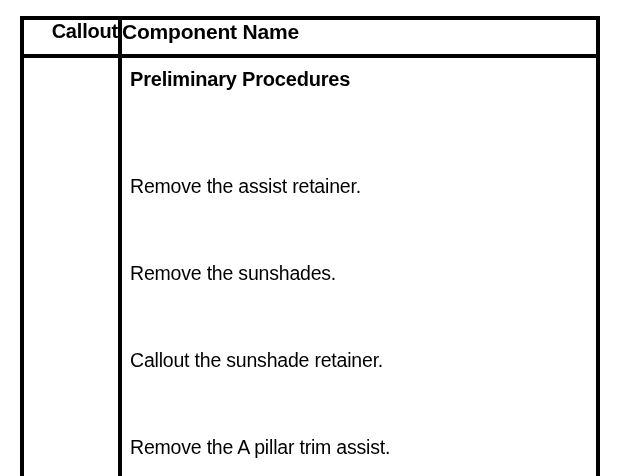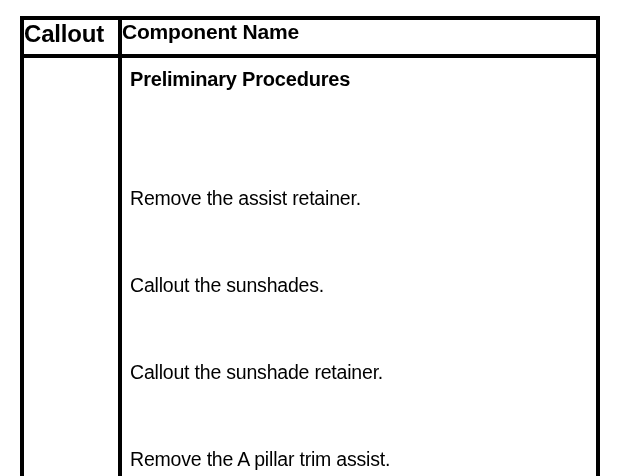--- a/index.html
+++ b/index.html
@@ -47,24 +47,24 @@
     background: #ffffff;
   }
 
   
   .col-callout { width: 94px; }
   .col-name    { width: 474px; }
 
   
   .hdr-callout {
     height: 34px;
-    text-align: left;
+    text-align: right;
     vertical-align: middle;
     font-weight: bold;
-    font-size: 24px;
+    font-size: 20px;
     letter-spacing: -0.2px;
   }
   .hdr-name {
     height: 34px;
     text-align: left;
     vertical-align: middle;
     font-weight: bold;
     font-size: 21px;
     letter-spacing: -0.2px;
   }
@@ -78,21 +78,21 @@
     padding: 0;
   }
   .prelim-inner {
     padding: 8px 4px 4px 8px;
   }
   .prelim-title {
     font-weight: bold;
     font-size: 20px;
     line-height: 26px;
     letter-spacing: -0.2px;
-    margin-bottom: 34px;
+    margin-bottom: 22px;
   }
   .prelim-list {
     font-size: 19.5px;
     line-height: 29px;
     letter-spacing: -0.2px;
     white-space: pre;
   }
   .prelim-list .step {
     display: block;
   }
@@ -110,21 +110,21 @@
         <th class="col-name hdr-name">Component Name</th>
       </tr>
 
       <tr>
         <td class="col-callout prelim-blank"></td>
         <td class="col-name prelim-cell">
           <div class="prelim-inner">
             <div class="prelim-title">Preliminary Procedures</div>
             <div class="prelim-list">
               <span class="step">Remove the assist retainer.</span>
-              <span class="step">Callout the sunshades.</span>
+              <span class="step">Remove the sunshades.</span>
               <span class="step">Callout the sunshade retainer.</span>
               <span class="step">Remove the A pillar trim assist.</span>
               
               
             </div>
           </div>
         </td>
       </tr>
 
     </tbody>

